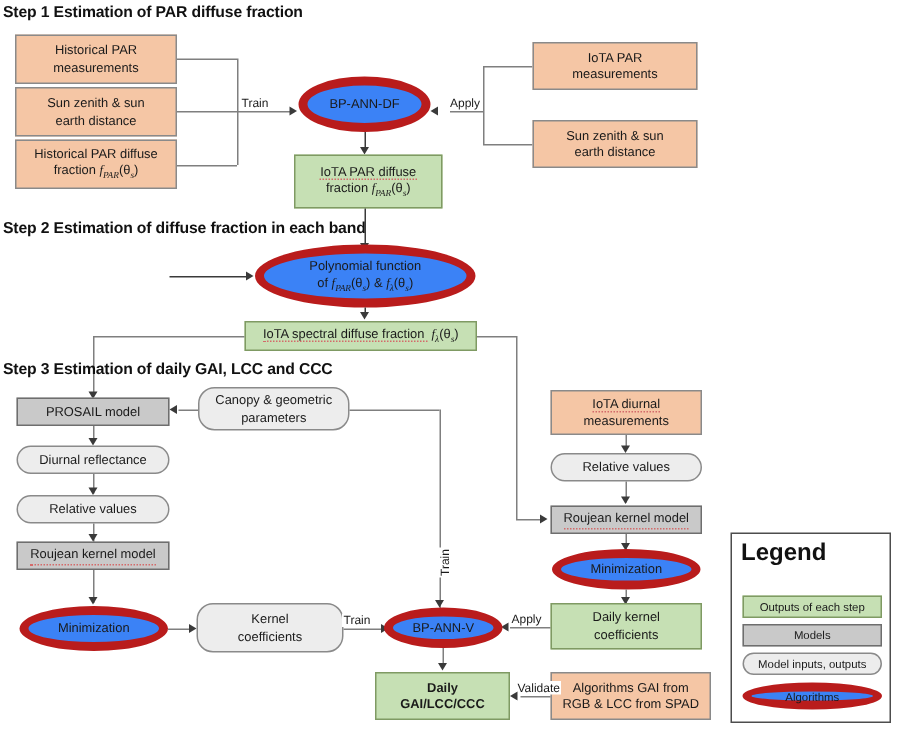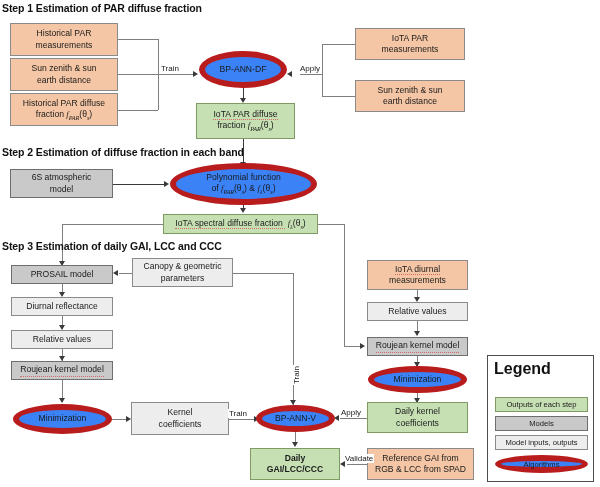--- a/index.html
+++ b/index.html
@@ -34,21 +34,21 @@
     color:#1a1a1a;
     padding:1px 3px;
   }
   .box{
     border:1px solid #7f7f7f;
     border-radius:0;
   }
   .orange{ background:#f5c6a5; border-color:#8a8a8a; }
   .green { background:#c6e0b4; border-color:#7f9a63; }
   .grey  { background:#c9c9c9; border-color:#6e6e6e; }
-  .lgrey { background:#ededed; border-color:#8a8a8a; }
+  .lgrey { background:#ededed; border-color:#8a8a8a;border-radius:11px; }
   .ellipse{
     background:#3b82f6;
     border:6px solid #b91c1c;
     border-radius:50%;
   }
   .bold{ font-weight:bold; }
   
   .ln{ position:absolute; background:#7f7f7f; }
   .ln.h{ height:1px; }
   .ln.v{ width:1px; }
@@ -165,26 +165,20 @@
       <span class="spellerr">IoTA PAR diffuse</span><br>
       <span><span>fraction </span><i>f<sub>PAR</sub></i>(θ<sub><i>s</i></sub>)</span>
     </div>
   </div>
 
   <div class="step-title" style="left:2px;top:146px;">Step 2 Estimation of diffuse fraction in each band</div>
 
   <div class="ln v dark" style="left:243px;top:139px;height:25px;"></div>
   <div class="arrow down" style="left:239.5px;top:162px;"></div>
 
-  <div class="node box grey" style="left:10px;top:169px;width:103px;height:29px;">
-    <div>
-      <span>6S atmospheric</span><br>
-      <span>model</span>
-    </div>
-  </div>
 
   <div class="ln h dark" style="left:113px;top:184px;width:53px;height:1.4px;"></div>
   <div class="arrow right" style="left:164px;top:180.5px;"></div>
 
   <div class="node ellipse" style="left:170px;top:163px;width:147px;height:42px;">
     <div>
       <span>Polynomial function</span><br>
       <span><span>of </span><i>f<sub>PAR</sub></i>(θ<sub><i>s</i></sub>)<span> &amp; </span><i>f<sub>λ</sub></i>(θ<sub><i>s</i></sub>)</span>
     </div>
   </div>
@@ -307,21 +301,21 @@
 
   <div class="node box green bold" style="left:250px;top:448px;width:90px;height:32px;">
     <div>
       <span>Daily</span><br>
       <span>GAI/LCC/CCC</span>
     </div>
   </div>
 
   <div class="node box orange" style="left:367px;top:448px;width:107px;height:32px;">
     <div>
-      <span>Reference GAI from</span><br>
+      <span>Algorithms GAI from</span><br>
       <span>RGB &amp; LCC from SPAD</span>
     </div>
   </div>
   <div class="ln h" style="left:347px;top:464px;width:20px;"></div>
   <div class="edge-label" style="left:344px;top:454px;">Validate</div>
   <div class="arrow left" style="left:340px;top:460.5px;"></div>
 
   <div id="legend">
     <div class="ltitle">Legend</div>
     <div class="lg-item box green" style="top:41px;">

